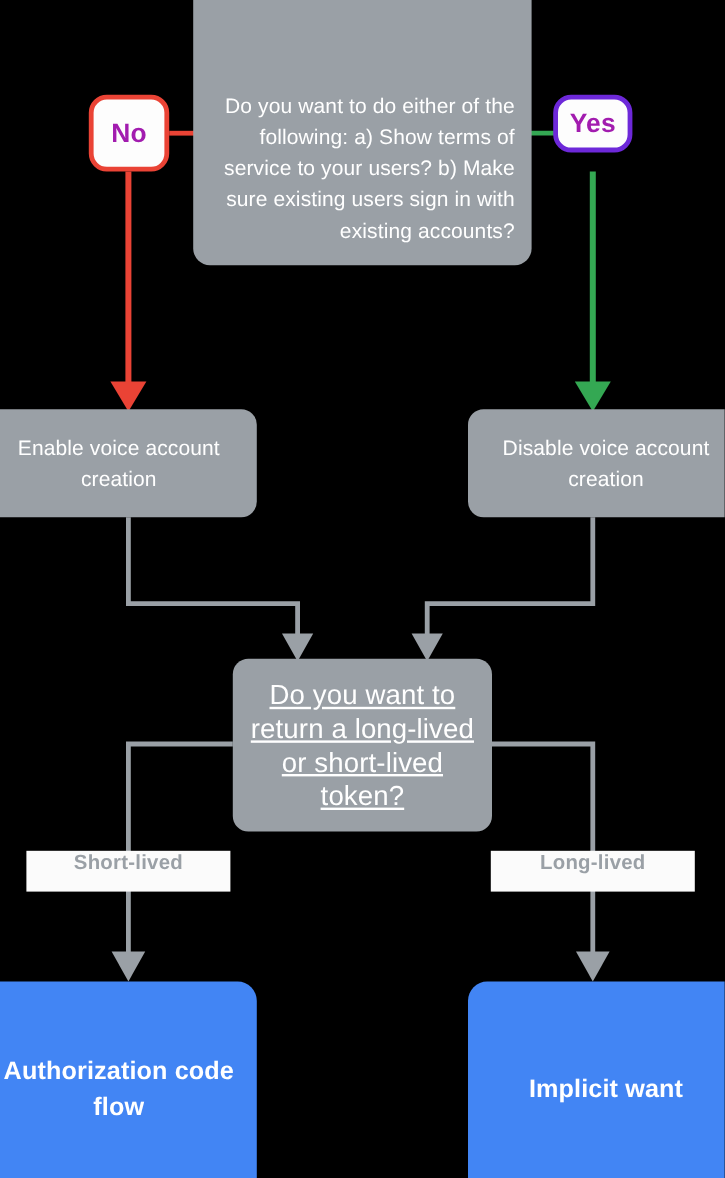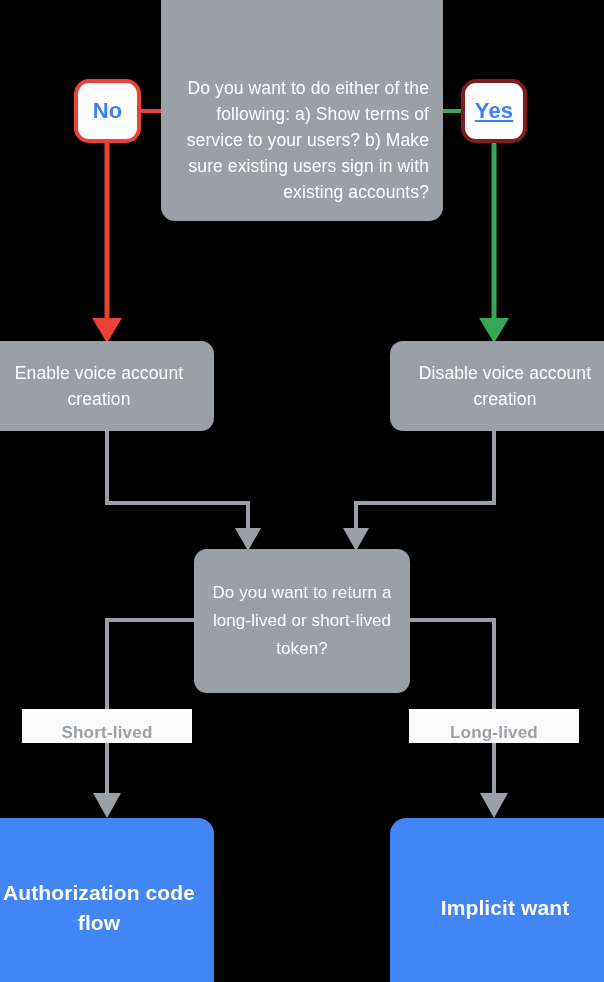--- a/index.html
+++ b/index.html
@@ -85,67 +85,67 @@
   }
 
   
   #q-token {
     left: 194px;
     top: 549px;
     width: 216px;
     height: 144px;
   }
   #q-token .txt {
-    font-size: 17px;
+    font-size: 23px;
     line-height: 28px;
     padding: 0 6px;
+    text-decoration: underline;
   }
 
   
   .pill {
     position: absolute;
     box-sizing: border-box;
     background: #fdfdfd;
     border-radius: 15px;
     display: flex;
     align-items: center;
     justify-content: center;
     font-size: 22px;
     font-weight: 700;
-    color: #3b82f6;
+    color: #a21caf;
     letter-spacing: 0.2px;
     z-index: 5;
   }
   #pill-no {
     left: 74px;
     top: 79px;
     width: 67px;
     height: 64px;
     border: 4px solid #ea4335;
   }
   #pill-yes {
     left: 461px;
     top: 79px;
     width: 66px;
-    height: 64px;
-    border: 4px solid #7f1d1d;
-    text-decoration: underline;
+    height: 48px;
+    border: 4px solid #6d28d9;
   }
 
   
   .edge-label {
     position: absolute;
     box-sizing: border-box;
     background: #fbfbfb;
     color: #9aa0a6;
     font-size: 17px;
     font-weight: 700;
     letter-spacing: 0.2px;
     display: flex;
-    align-items: flex-end;
+    align-items: flex-start;
     justify-content: center;
     z-index: 4;
   }
   #label-short {
     left: 22px;
     top: 709px;
     width: 170px;
     height: 34px;
   }
   #label-long {

